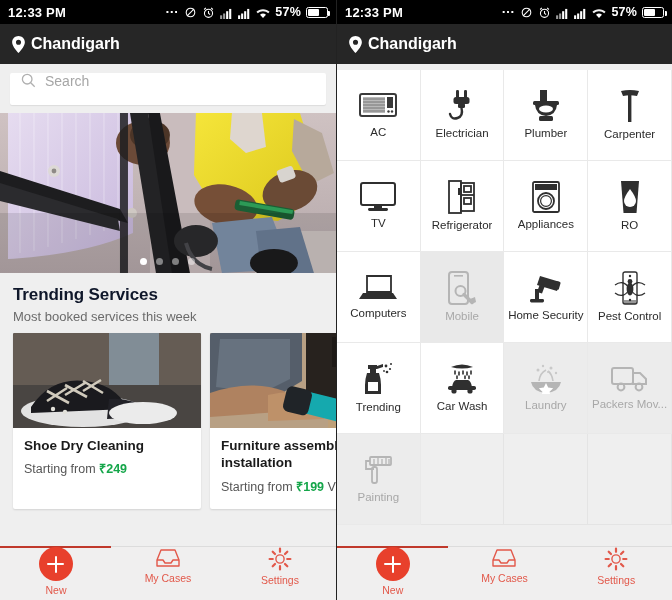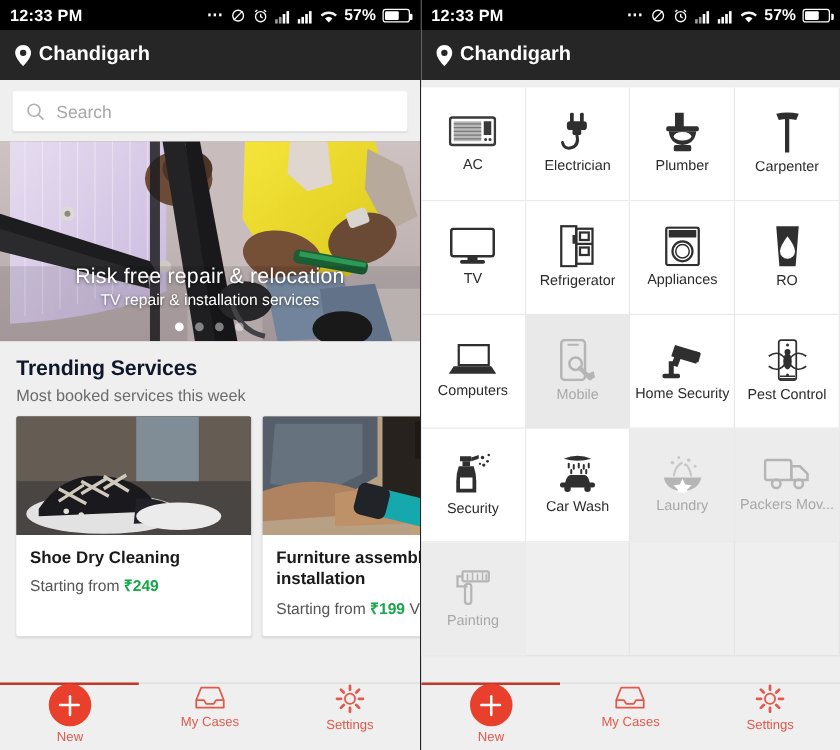--- a/index.html
+++ b/index.html
@@ -46,21 +46,21 @@
     height: 40px; background: #262626; color: #fff;
     display: flex; align-items: center; gap: 6px; padding: 0 12px;
     font-size: 16px; font-weight: bold;
   }
   .appbar .pin { width: 13px; height: 17px; display: block; }
 
   
   .searchwrap { background: #efefef; padding: 9px 10px 8px 10px; }
   .searchbox {
     height: 32px; background: #fff; border-radius: 2px;
-    display: flex; align-items: center; gap: 9px; padding: 0 11px;
+    display: flex; align-items: flex-start; gap: 9px; padding: 0 11px;
     box-shadow: 0 1px 1px rgba(0,0,0,.08);
   }
   .searchbox input {
     border: 0; outline: 0; flex: 1; font-size: 14px;
     color: #333; font-family: "Liberation Sans", sans-serif; background: transparent;
   }
   .searchbox input::placeholder { color: #a6a6a6; }
 
   
   .hero { position: relative; height: 160px; overflow: hidden; background: #b9aeb0; }
@@ -255,24 +255,20 @@
         <rect x="240" y="88" width="54" height="4" fill="#2c9a56" transform="rotate(10 240 88)"></rect>
         <rect x="276" y="58" width="17" height="13" rx="3" fill="#d8d4cf" transform="rotate(-20 276 58)"></rect>
         <path d="M212 110 l60 -6 20 52 -70 4z" fill="#7f93ad"></path>
         <path d="M256 118 l44 -4 14 46 -52 2z" fill="#6d7f99"></path>
         <ellipse cx="196" cy="128" rx="22" ry="16" fill="#2c2c2e"></ellipse>
         <ellipse cx="274" cy="150" rx="24" ry="14" fill="#1c1c1e"></ellipse>
         <path d="M186 130 q6 22 26 26" stroke="#4a4a4e" stroke-width="4" fill="none"></path>
         <rect x="120" y="0" width="8" height="160" fill="#1f1f21" opacity=".85"></rect>
         <rect x="0" y="100" width="336" height="60" fill="#000" opacity=".10"></rect>
       </svg>
-      <div class="hero-txt">
-        <div class="hero-title">Risk free repair &amp; relocation</div>
-        <div class="hero-sub">TV repair &amp; installation services</div>
-      </div>
       <div class="dots">
         <span class="on"></span>
         <span></span>
         <span></span>
         <span></span>
       </div>
     </div>
 
     <div class="trend">
       <h2>Trending Services</h2>
@@ -581,21 +577,21 @@
             </g>
             <rect x="5" y="20" width="10" height="9" fill="#fff"></rect>
             <g fill="#2f2f2f">
               <circle cx="23" cy="4" r="1.4"></circle>
                 <circle cx="27" cy="7" r="1.1"></circle>
                 <circle cx="24" cy="10" r="1.3"></circle>
               <circle cx="28" cy="2" r="1"></circle>
                 <circle cx="21" cy="9" r="0.9"></circle>
             </g>
           </svg>
-          <div class="tlabel">Security</div>
+          <div class="tlabel">Trending</div>
         </div>
 
         <div class="tile">
           <svg width="34" height="32" viewBox="0 0 34 32">
             <path d="M6 4 q11 -5 22 0 -11 3 -22 0z" fill="#2f2f2f"></path>
             <g stroke="#2f2f2f" stroke-width="1.6" stroke-linecap="round">
               <path d="M10 8v3M14 9v3M18 8v3M22 9v3M26 8v3M12 13v2.5M20 13v2.5M24 13v2.5"></path>
             </g>
             <path d="M7 24 q1 -6 4 -7 h12 q3 1 4 7z" fill="#2f2f2f"></path>
             <rect x="3" y="23" width="28" height="4" rx="1.8" fill="#2f2f2f"></rect>

